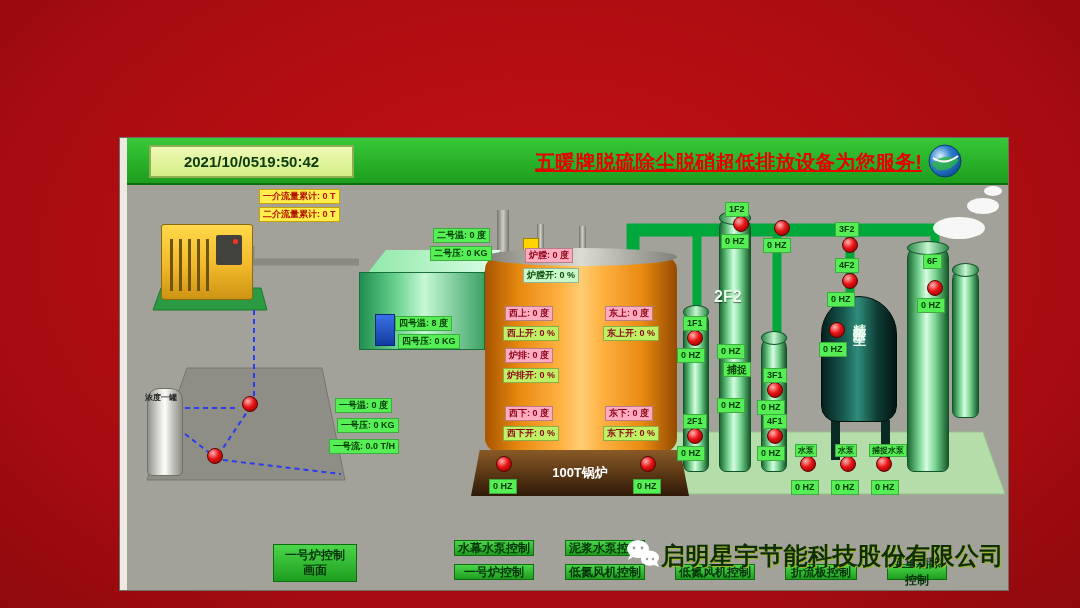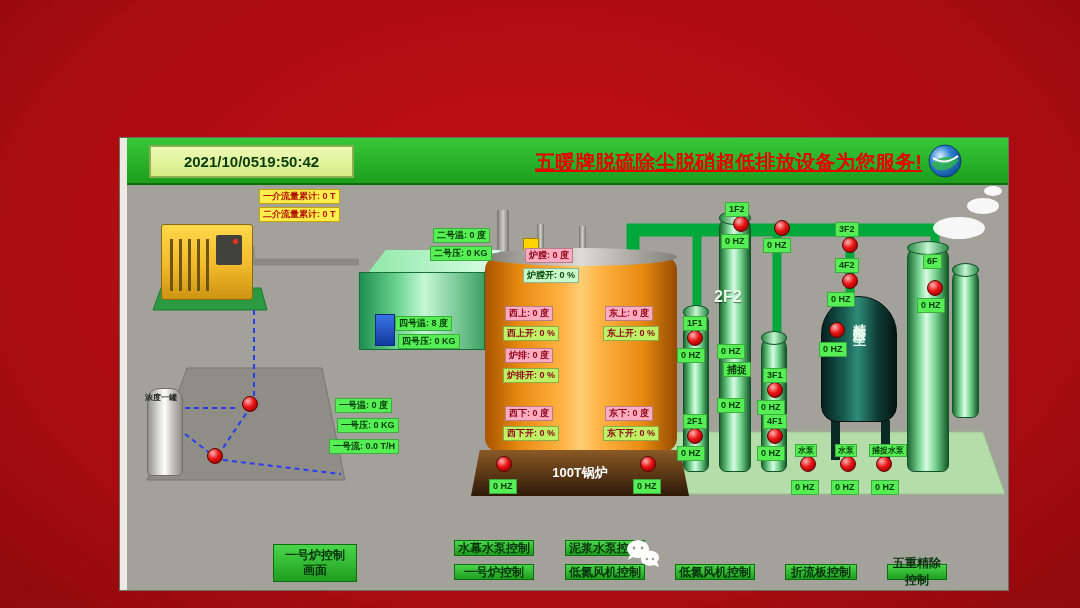--- a/index.html
+++ b/index.html
@@ -241,15 +241,16 @@
     <div class="btn" style="left:760px;top:426px;width:60px;height:16px">五重精除控制</div>
 
     <svg class="a wechat" width="38" height="36" viewBox="0 0 38 36">
       <path d="M4,13 a11,9 0 1 1 22,0 a11,9 0 0 1 -16,8 l-5,3 2,-5 a9,9 0 0 1 -3,-6 z" fill="#ffffff"></path>
       <path d="M18,22 a9,7 0 1 1 16,4 l2,5 -5,-2 a9,7 0 0 1 -13,-7 z" fill="#ffffff"></path>
       <circle cx="11" cy="12" r="1.4" fill="#9a9a92"></circle>
         <circle cx="19" cy="12" r="1.4" fill="#9a9a92"></circle>
       <circle cx="24" cy="23" r="1.2" fill="#9a9a92"></circle>
         <circle cx="30" cy="23" r="1.2" fill="#9a9a92"></circle>
     </svg>
+    <div class="a company">启明星宇节能科技股份有限公司</div>
 
   </div>
 </div>
 
 </body></html>

